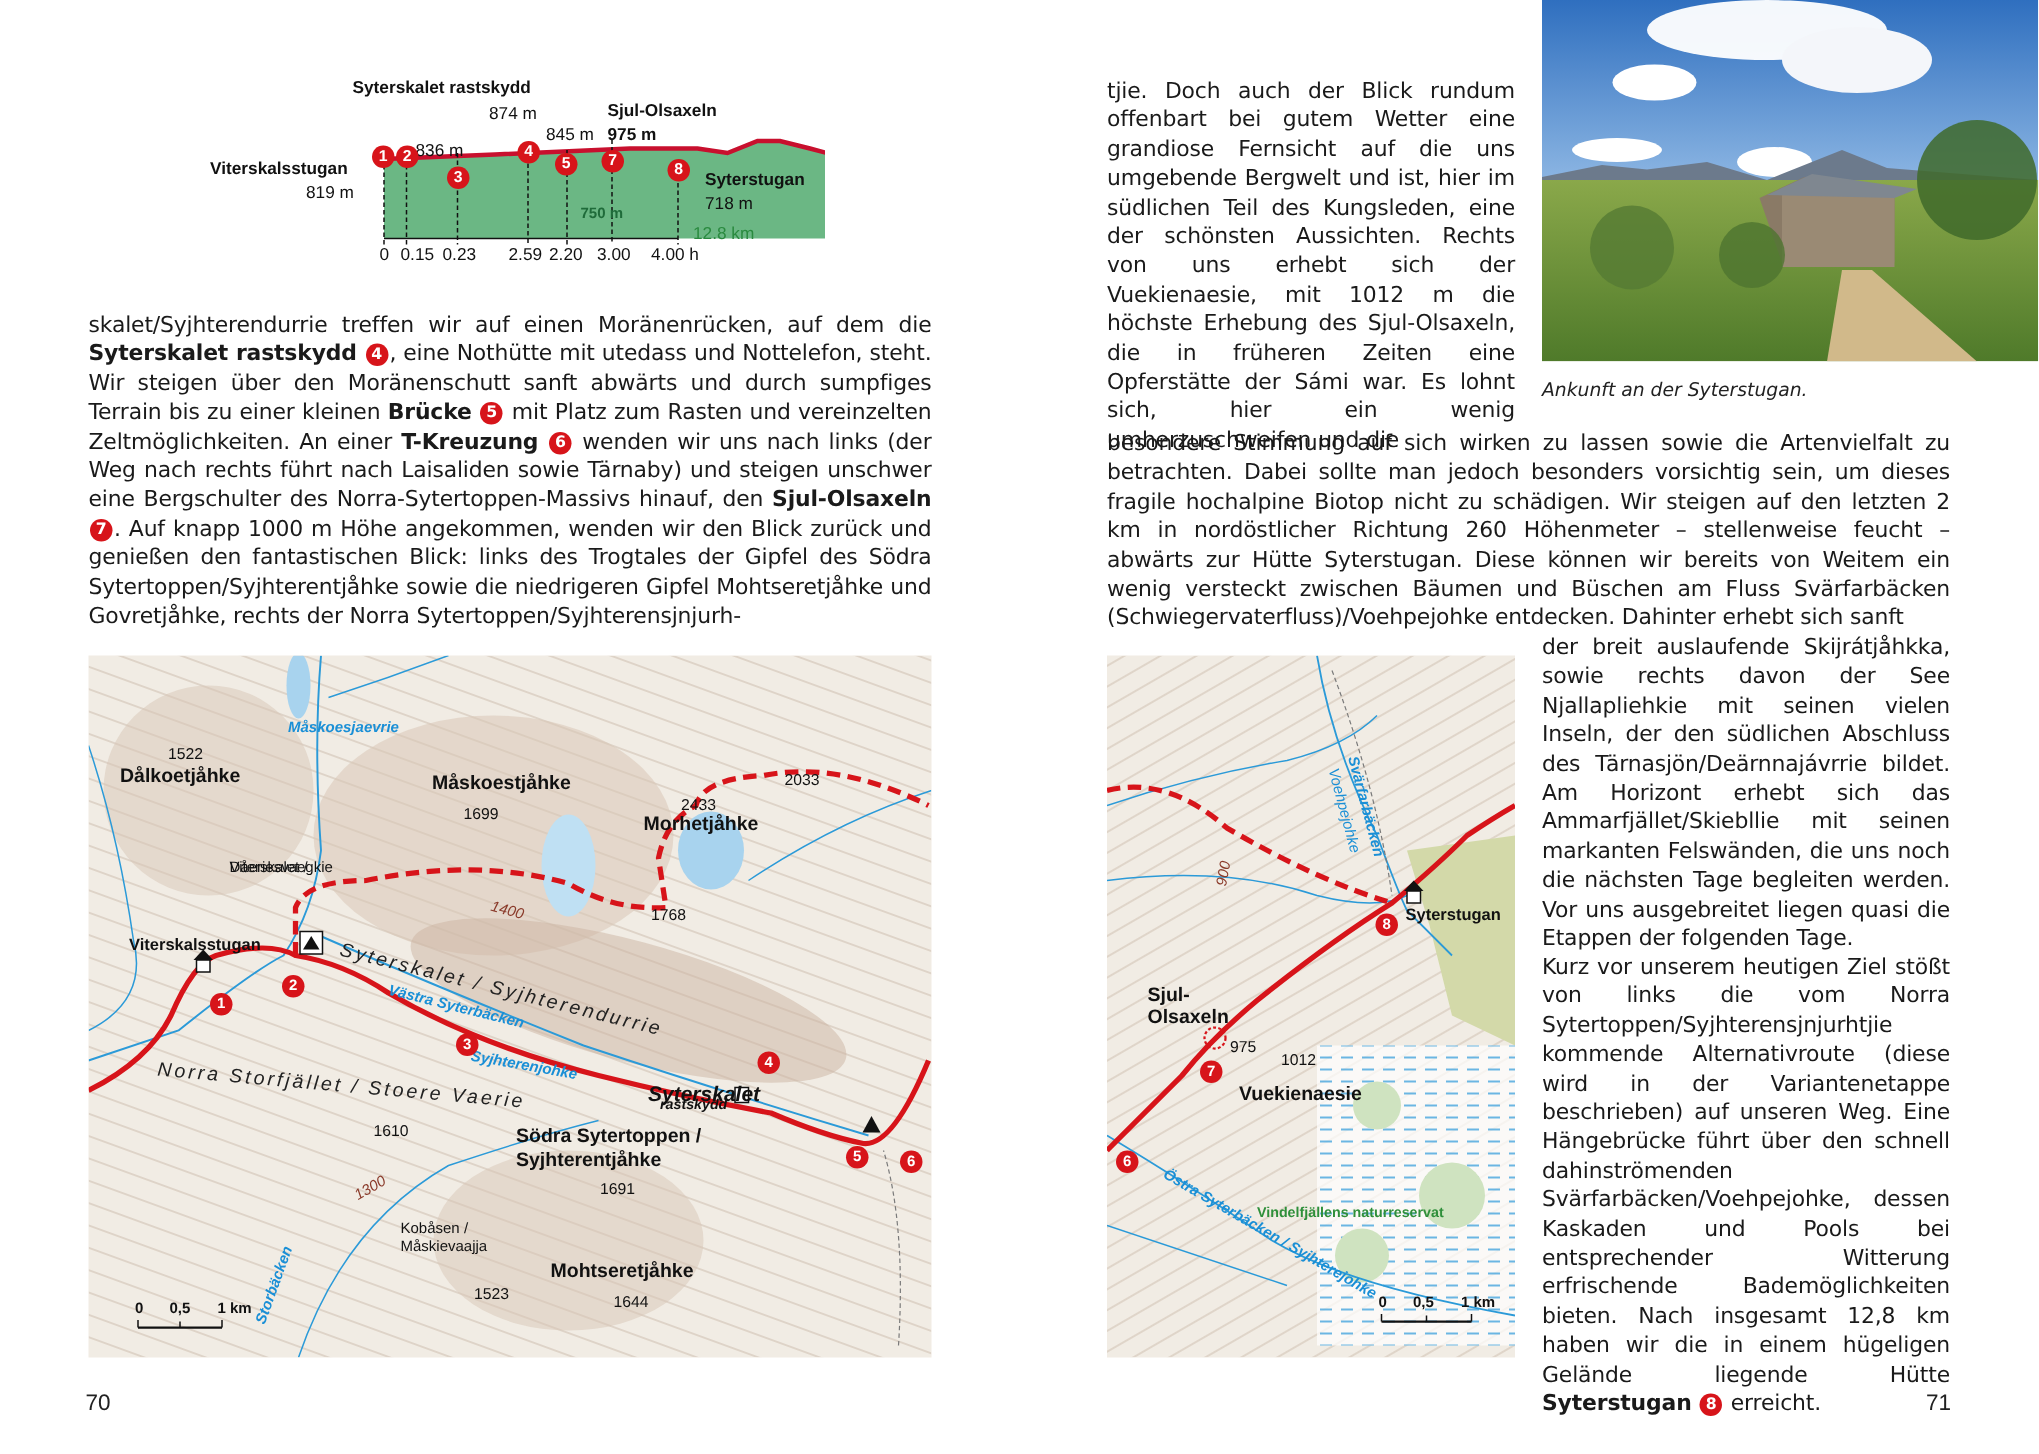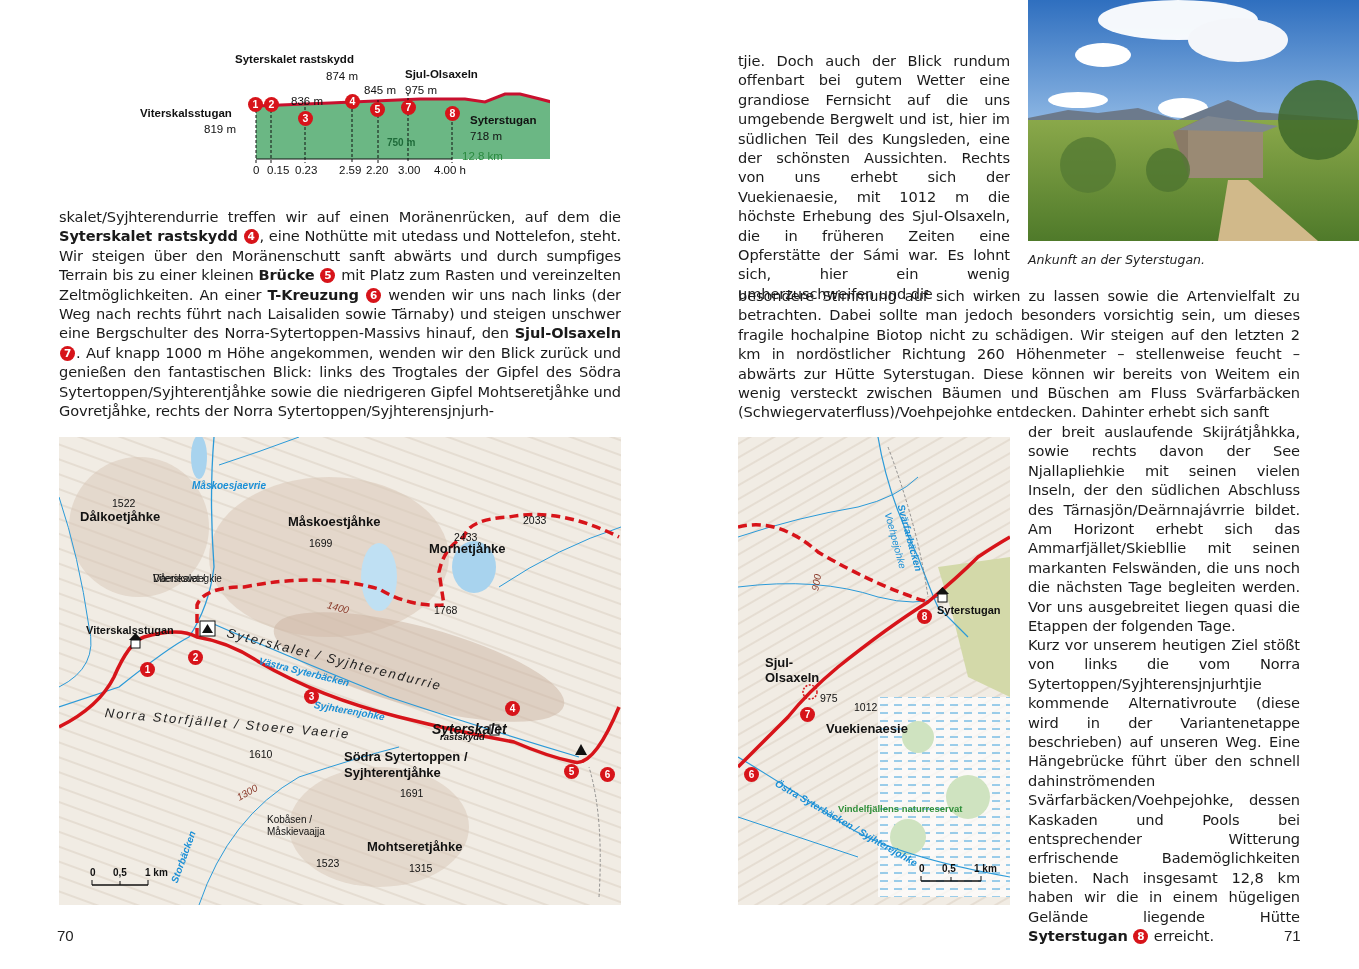--- a/index.html
+++ b/index.html
@@ -41,23 +41,23 @@
         <line x1="278" y1="48" x2="278" y2="118"></line>
       <line x1="322" y1="72" x2="322" y2="118"></line>
     </g>
     <line x1="126" y1="114" x2="322" y2="114" stroke="#111" stroke-width="1"></line>
   </svg>
   <div class="profile-lbl b" style="left:10px;top:62px;">Viterskalsstugan</div>
   <div class="profile-lbl" style="left:74px;top:78px;">819 m</div>
   <div class="profile-lbl b" style="left:105px;top:8px;">Syterskalet rastskydd</div>
   <div class="profile-lbl" style="left:196px;top:25px;">874 m</div>
   <div class="profile-lbl b" style="left:275px;top:23px;">Sjul-Olsaxeln</div>
-  <div class="profile-lbl" style="left:275px;top:39px;">975 m</div>
+  <div class="profile-lbl" style="left:275px;top:39px;font-weight:bold;">975 m</div>
   <div class="profile-lbl" style="left:234px;top:39px;">845 m</div>
-  <div class="profile-lbl" style="left:161px;top:50px;text-align:center;">836 m</div>
+  <div class="profile-lbl" style="left:147px;top:50px;text-align:center;">836 m</div>
   <div class="profile-lbl b" style="left:340px;top:69px;">Syterstugan</div>
   <div class="profile-lbl" style="left:340px;top:85px;">718 m</div>
   <div class="profile-lbl" style="left:257px;top:92px;font-size:10px;font-weight:bold;color:#1f6b3a;">750 m</div>
   <div class="profile-lbl" style="left:332px;top:105px;color:#2a8a3f;">12.8 km</div>
   <div class="pnum" style="left:118px;top:52px;">1</div>
   <div class="pnum" style="left:134px;top:52px;">2</div>
   <div class="pnum" style="left:168px;top:66px;">3</div>
   <div class="pnum" style="left:215px;top:49px;">4</div>
   <div class="pnum" style="left:240px;top:57px;">5</div>
   <div class="pnum" style="left:271px;top:55px;">7</div>
@@ -120,21 +120,21 @@
   <div class="lbl elev" style="left:250px;top:100px;">1699</div>
   <div class="lbl elev" style="left:395px;top:94px;">2433</div>
   <div class="lbl big" style="left:370px;top:104px;">Morhetjåhke</div>
   <div class="lbl elev" style="left:464px;top:77px;">2033</div>
   <div class="lbl elev" style="left:375px;top:167px;">1768</div>
   <div class="lbl elev" style="left:190px;top:311px;">1610</div>
   <div class="lbl big" style="left:285px;top:312px;line-height:16px;width:150px;white-space:normal;">Södra Sytertoppen / Syjhterentjåhke</div>
   <div class="lbl elev" style="left:341px;top:350px;">1691</div>
   <div class="lbl elev" style="left:257px;top:420px;">1523</div>
   <div class="lbl big" style="left:308px;top:402px;">Mohtseretjåhke</div>
-  <div class="lbl elev" style="left:350px;top:425px;">1315</div>
+  <div class="lbl elev" style="left:350px;top:425px;">1644</div>
   <div class="lbl sm" style="left:27px;top:187px;font-weight:bold;font-size:11px;">Viterskalsstugan</div>
   <div class="lbl sm" style="left:94px;top:124px;margin-top:12px;">Viterskalet /</div>
   <div class="lbl sm" style="left:94px;top:136px;">Dåeriesvaegkie</div>
   <div class="lbl sm" style="left:373px;top:284px;font-style:italic;font-weight:bold;font-size:14px;">Syterskalet</div>
   <div class="lbl sm" style="left:381px;top:294px;font-style:italic;font-weight:bold;font-size:9.5px;">rastskydd</div>
   <div class="lbl sm" style="left:208px;top:377px;">Kobåsen /</div>
   <div class="lbl sm" style="left:208px;top:389px;">Måskievaajja</div>
   <div class="lbl water" style="left:133px;top:43px;">Måskoesjaevrie</div>
   <div class="lbl water" style="left:200px;top:218px;transform:rotate(14deg);transform-origin:left;">Västra Syterbäcken</div>
   <div class="lbl water" style="left:255px;top:262px;transform:rotate(10deg);transform-origin:left;">Syjhterenjohke</div>

